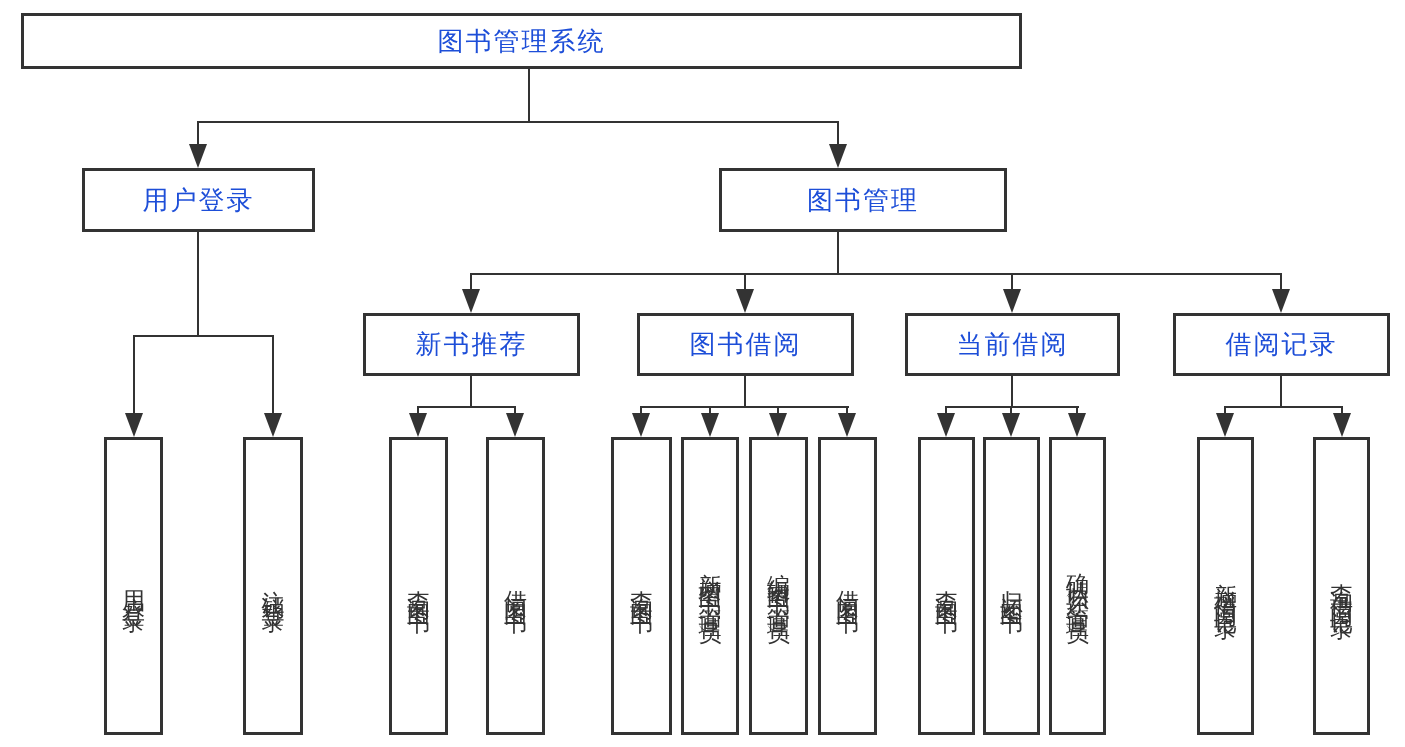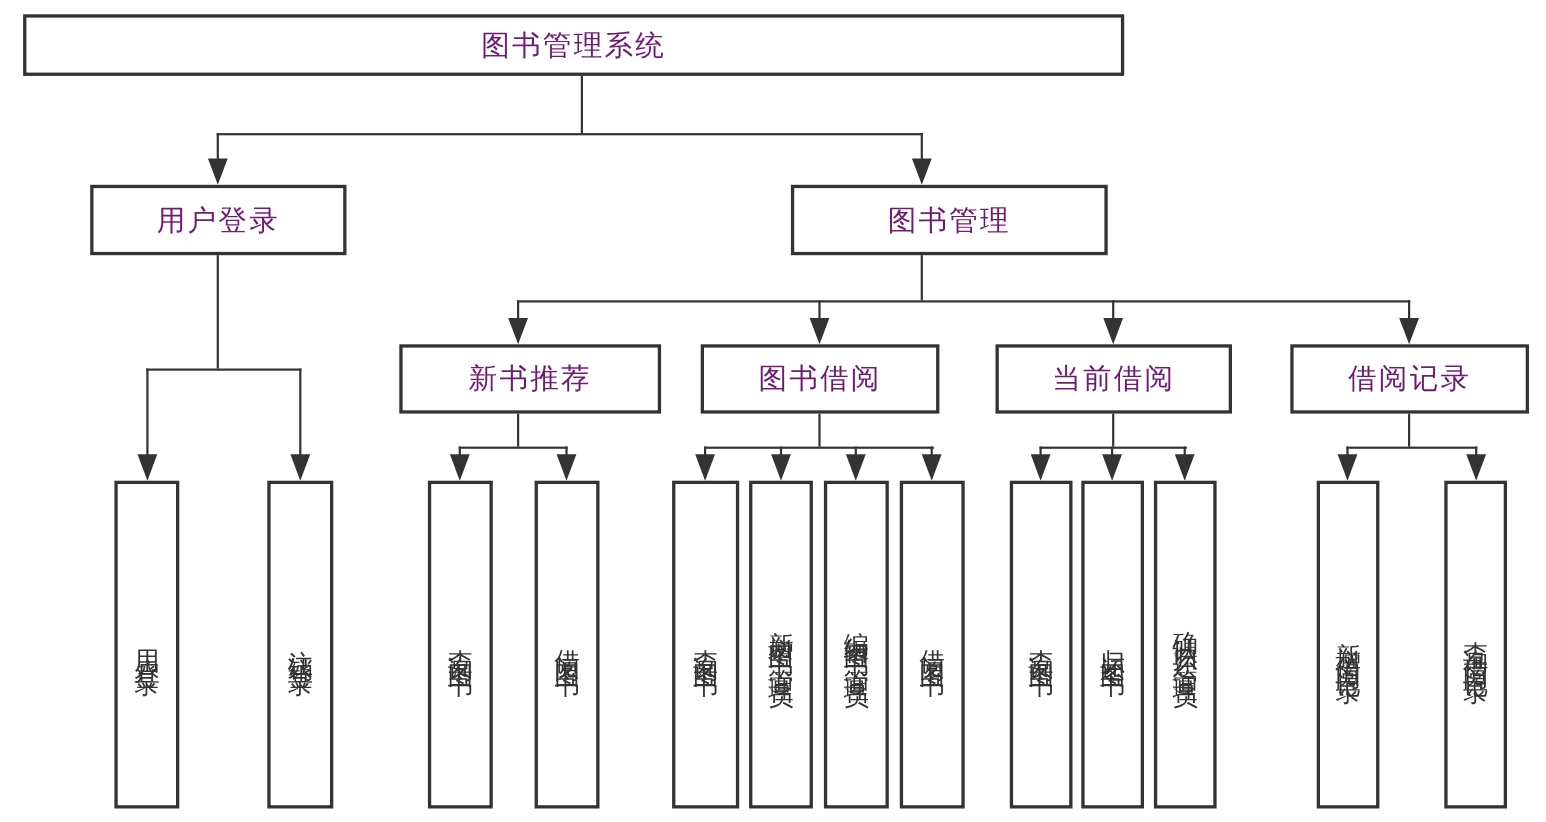--- a/index.html
+++ b/index.html
@@ -15,21 +15,21 @@
     position: absolute;
     box-sizing: border-box;
     border: 3px solid #333333;
     background: #ffffff;
     display: flex;
     align-items: center;
     justify-content: center;
   }
   .hlabel {
     font-size: 26px;
-    color: #701a75;
+    color: #1d4ed8;
     letter-spacing: 2px;
     white-space: nowrap;
   }
   .vlabel {
     writing-mode: vertical-rl;
     font-size: 23px;
     color: #333333;
     letter-spacing: 7px;
     line-height: 1;
   }
@@ -108,21 +108,21 @@
     </div>
   <div class="arrow" style="left:1012px; top:273px; height:40px;">
       <div class="stem"></div>
       <div class="head"></div>
     </div>
   <div class="arrow" style="left:1281px; top:273px; height:40px;">
       <div class="stem"></div>
       <div class="head"></div>
     </div>
 
-  <div class="box" style="left:363px; top:313px; width:238px; height:63px;">
+  <div class="box" style="left:363px; top:313px; width:217px; height:63px;">
     <span class="hlabel">新书推荐</span>
   </div>
   <div class="box" style="left:637px; top:313px; width:217px; height:63px;">
     <span class="hlabel">图书借阅</span>
   </div>
   <div class="box" style="left:905px; top:313px; width:215px; height:63px;">
     <span class="hlabel">当前借阅</span>
   </div>
   <div class="box" style="left:1173px; top:313px; width:217px; height:63px;">
     <span class="hlabel">借阅记录</span>

